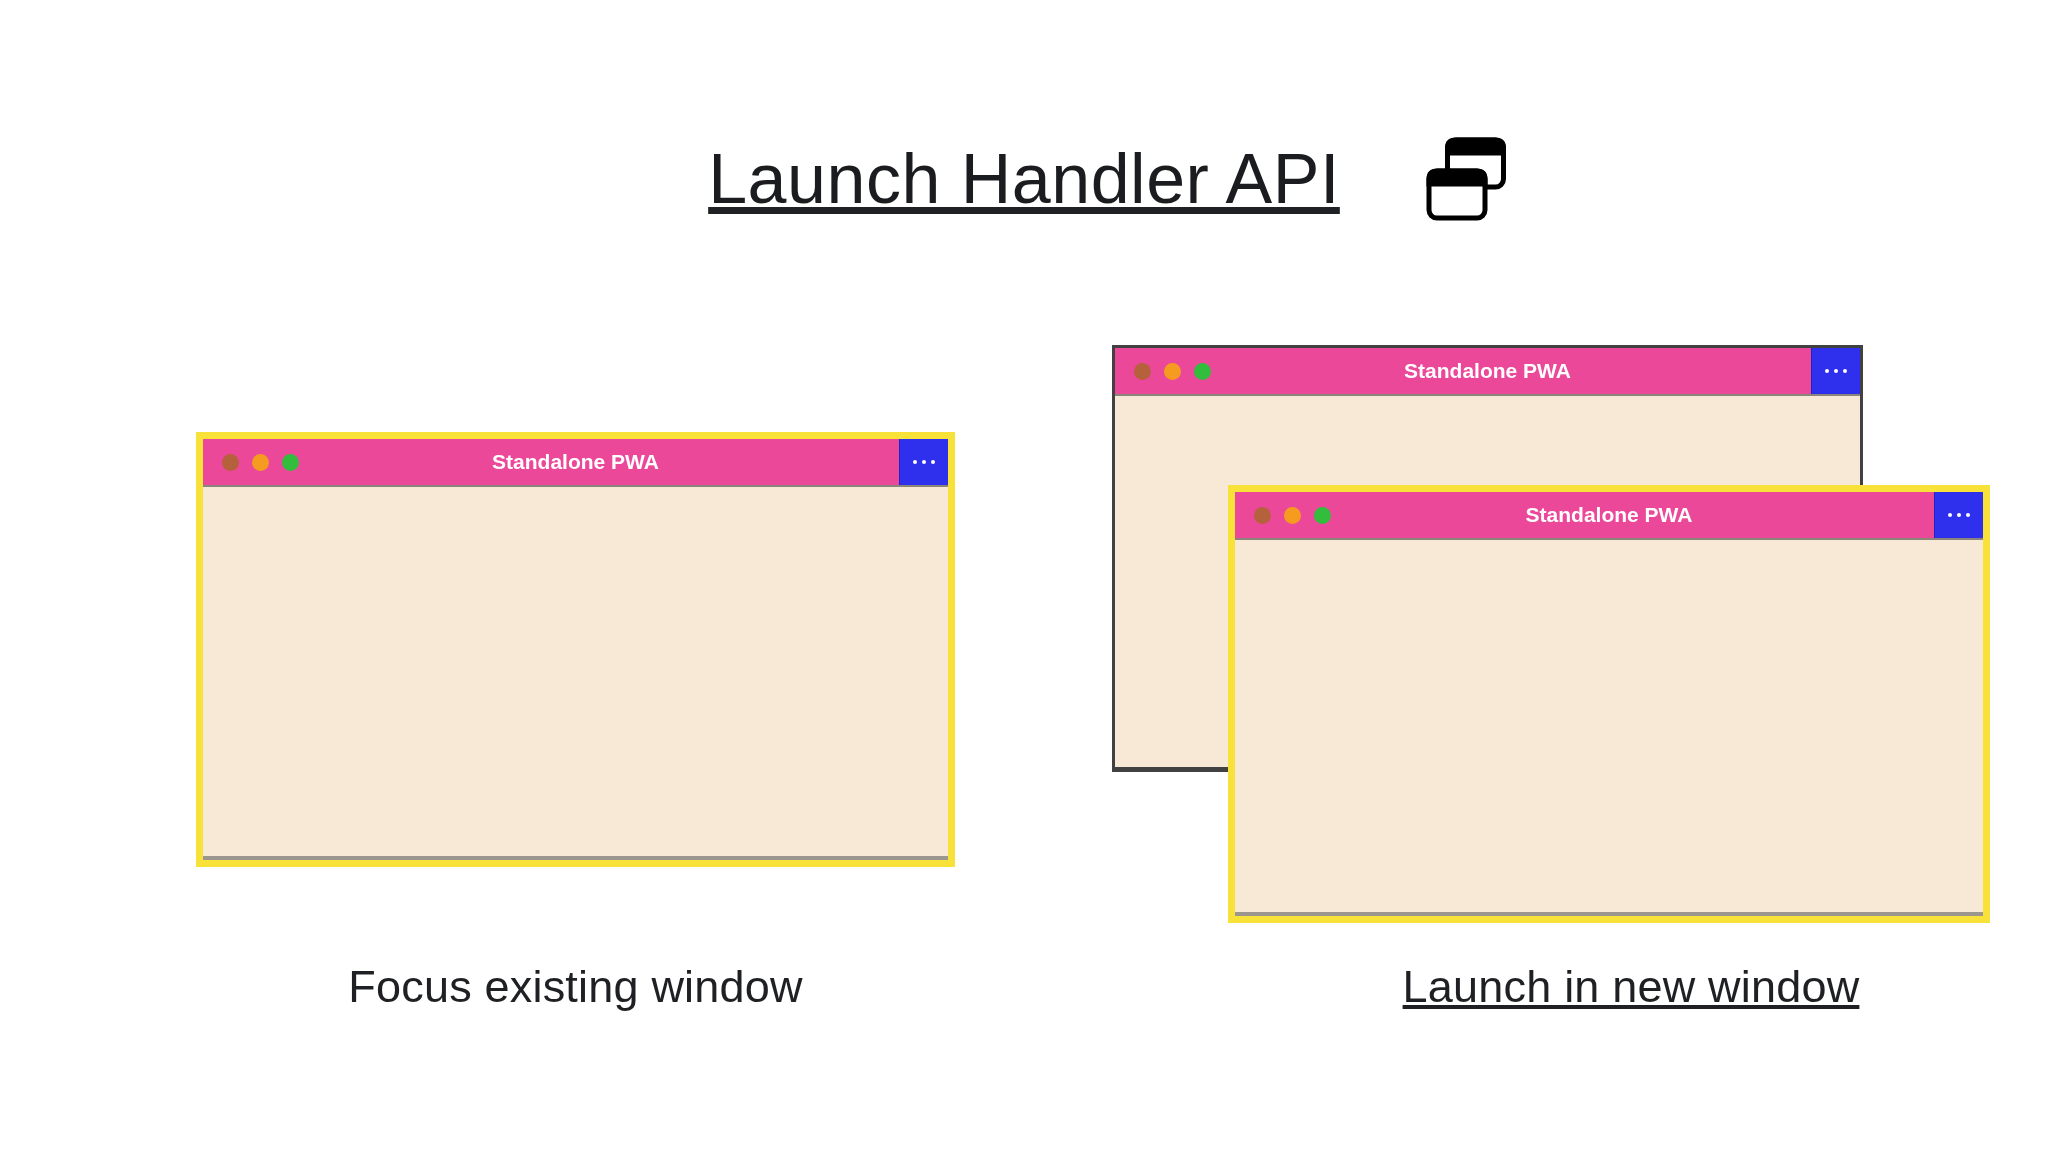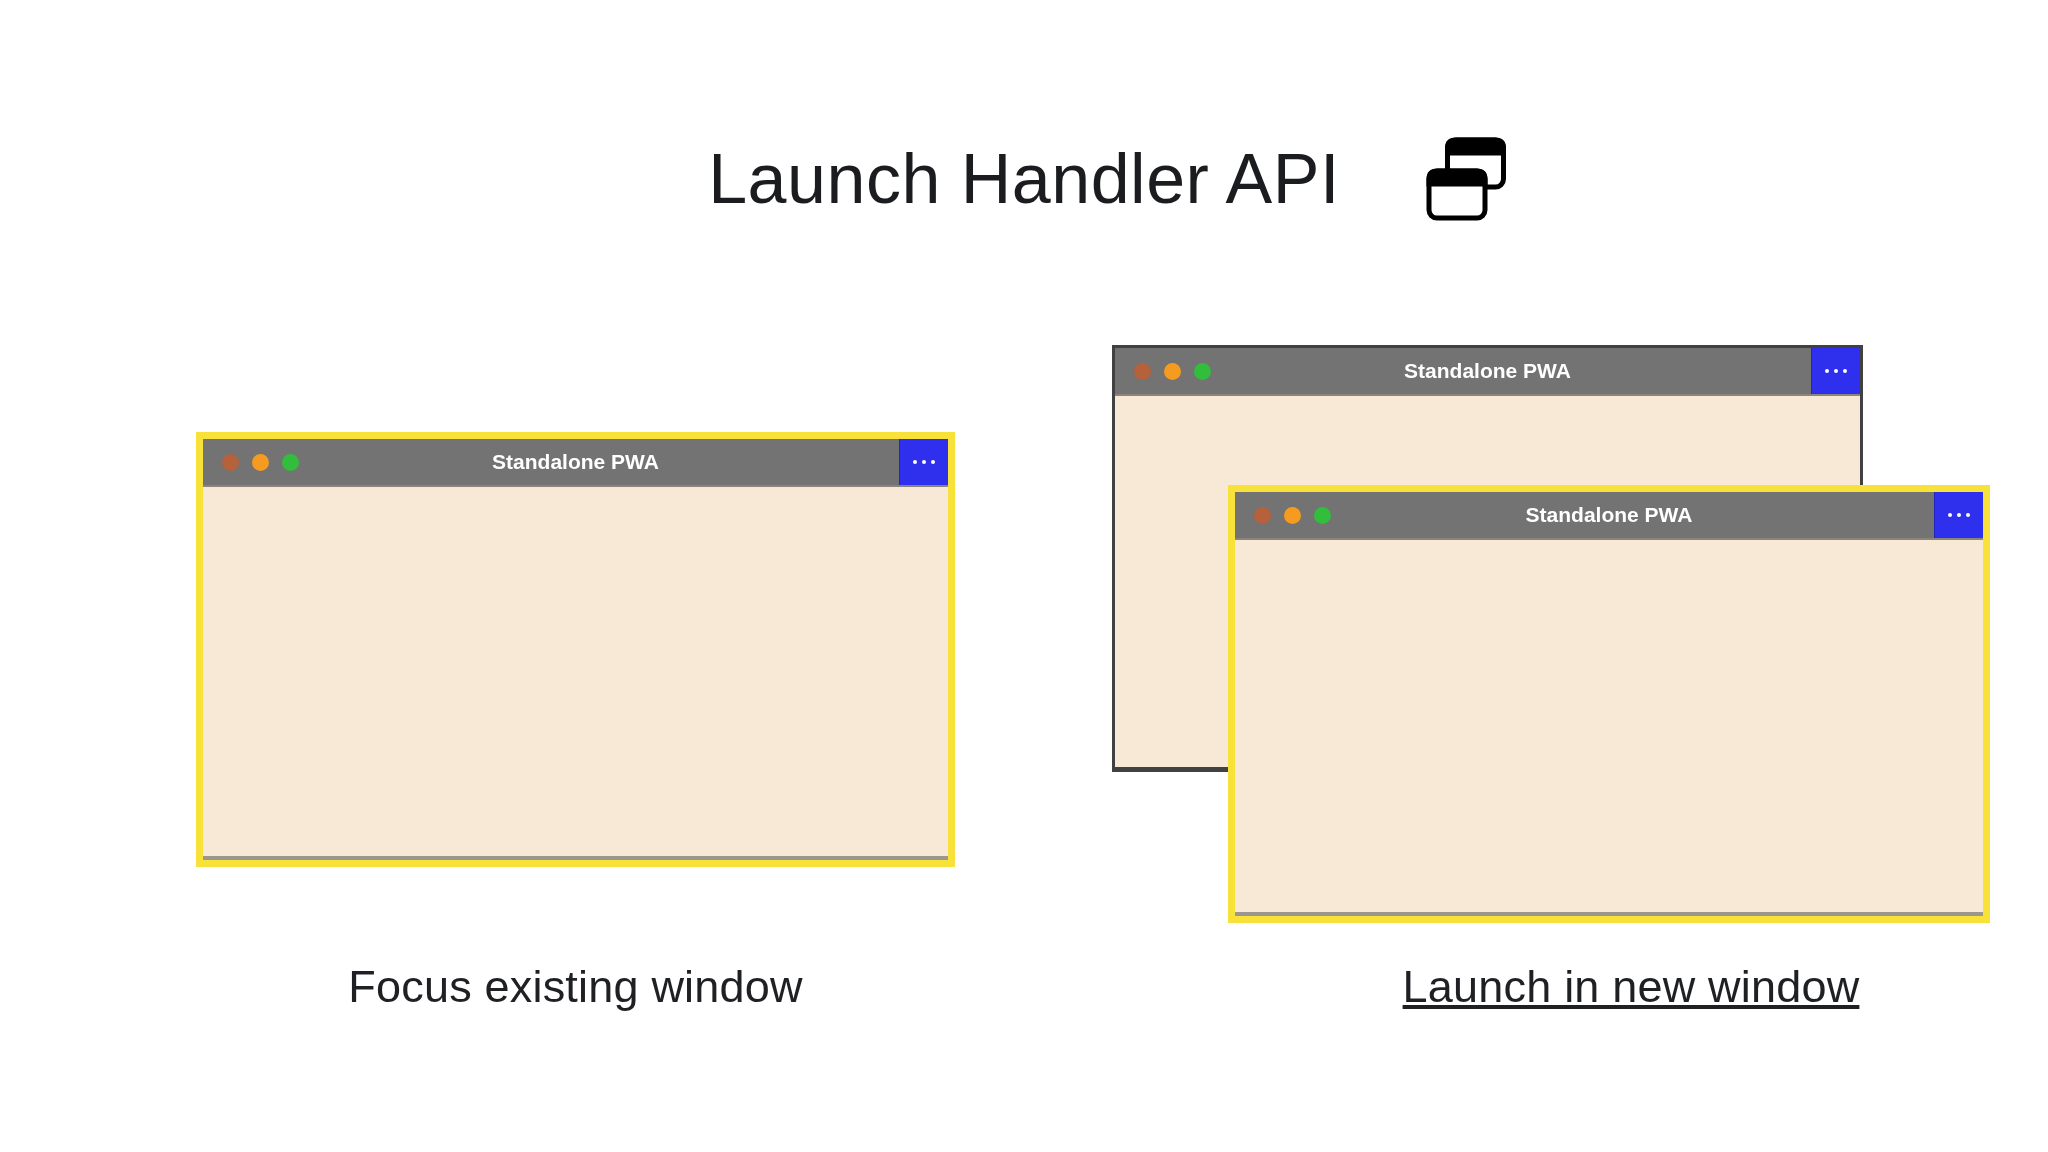--- a/index.html
+++ b/index.html
@@ -6,21 +6,21 @@
   body{
     width:2048px;height:1152px;position:relative;overflow:hidden;
     background:#ffffff;
     font-family:"Liberation Sans", sans-serif;
     color:#202124;
   }
 
   
   .heading-row{
     position:absolute;left:0;top:134px;width:100%;height:90px;
-    display:flex;align-items:center;justify-content:center;
+    display:flex;align-items:center;justify-content:center;text-decoration:underline;
   }
   .page-title{
     font-size:70px;font-weight:400;letter-spacing:0.5px;color:#1b1c1f;
   }
   .title-icon{
     position:absolute;left:1426px;top:137px;width:80px;height:84px;
   }
 
   
   .frame{position:absolute;box-sizing:border-box;}
@@ -29,21 +29,21 @@
 
   .win{
     width:100%;height:100%;box-sizing:border-box;
     display:flex;flex-direction:column;
     background:#f8e9d7;
   }
   .win.bottomline{border-bottom:4px solid #9b978f;}
 
   .titlebar{
     height:46px;min-height:46px;position:relative;
-    background:#737373;
+    background:#ec4899;
     display:flex;align-items:center;
     box-shadow:0 2px 0 rgba(50,50,45,0.55);
   }
   .lights{display:flex;gap:13px;margin-left:19px;position:relative;z-index:2;}
   .dot{width:17px;height:17px;border-radius:50%;}
   .dot.r{background:#b5613c;}
   .dot.o{background:#f59b1f;}
   .dot.g{background:#32bd3d;}
 
   .titlebar-title{

